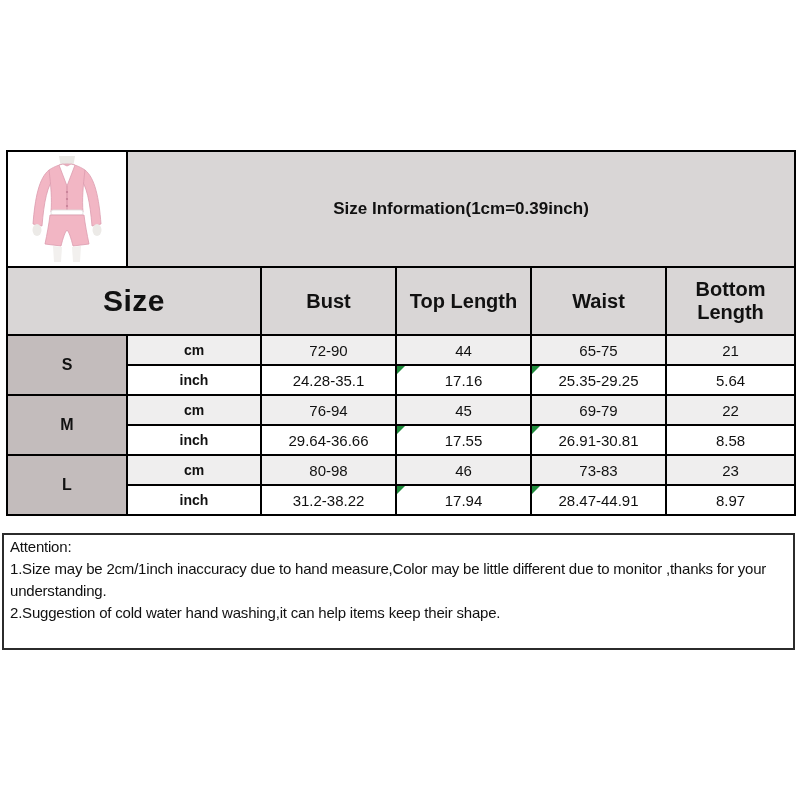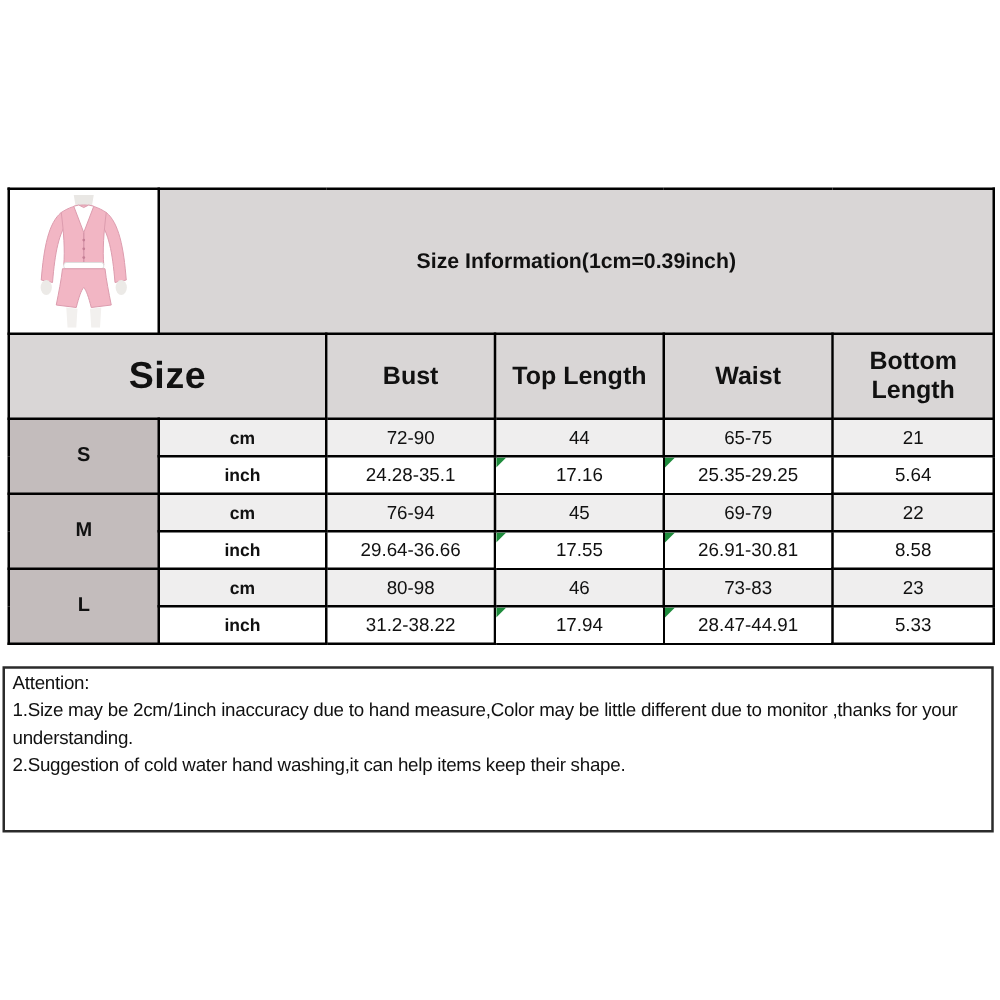--- a/index.html
+++ b/index.html
@@ -25,21 +25,21 @@
   td.cell-gray   { background:var(--row_gray); }
   td.cell-white  { background:#fff; }
   td.val         { font-size:15px; font-weight:400; }
   td.tri         { position:relative; }
   td.tri::before {
     content:""; position:absolute; top:0; left:0; width:0; height:0;
     border-top:8px solid var(--marker_green); border-right:8px solid transparent;
   }
   
   .attention {
-    position:absolute; left:2px; top:533px; width:793px; height:133px;
+    position:absolute; left:2px; top:533px; width:793px; height:117px;
     box-sizing:border-box; border:2px solid #2b2b2b; background:#fff;
     padding:1px 6px 0 6px; font-size:15px; line-height:22px; letter-spacing:-0.2px;
   }
   .attention p { margin:0; }
   .product-svg { display:block; width:116px; height:114px; margin:0 auto; }
 </style>
 </head>
 <body>
 
 <table class="size-chart">
@@ -130,21 +130,21 @@
       <td class="val cell-gray">80-98</td>
       <td class="val cell-gray">46</td>
       <td class="val cell-gray">73-83</td>
       <td class="val cell-gray">23</td>
     </tr>
     <tr style="height:30px">
       <td class="unit cell-white">inch</td>
       <td class="val cell-white">31.2-38.22</td>
       <td class="val cell-white tri">17.94</td>
       <td class="val cell-white tri">28.47-44.91</td>
-      <td class="val cell-white">5.33</td>
+      <td class="val cell-white">8.97</td>
     </tr>
   </tbody>
 </table>
 
 <div class="attention">
   <p>Attention:</p>
   <p>1.Size may be 2cm/1inch inaccuracy due to hand measure,Color may be little different due to monitor ,thanks for your understanding.</p>
   <p>2.Suggestion of cold water hand washing,it can help items keep their shape.</p>
 </div>
 

